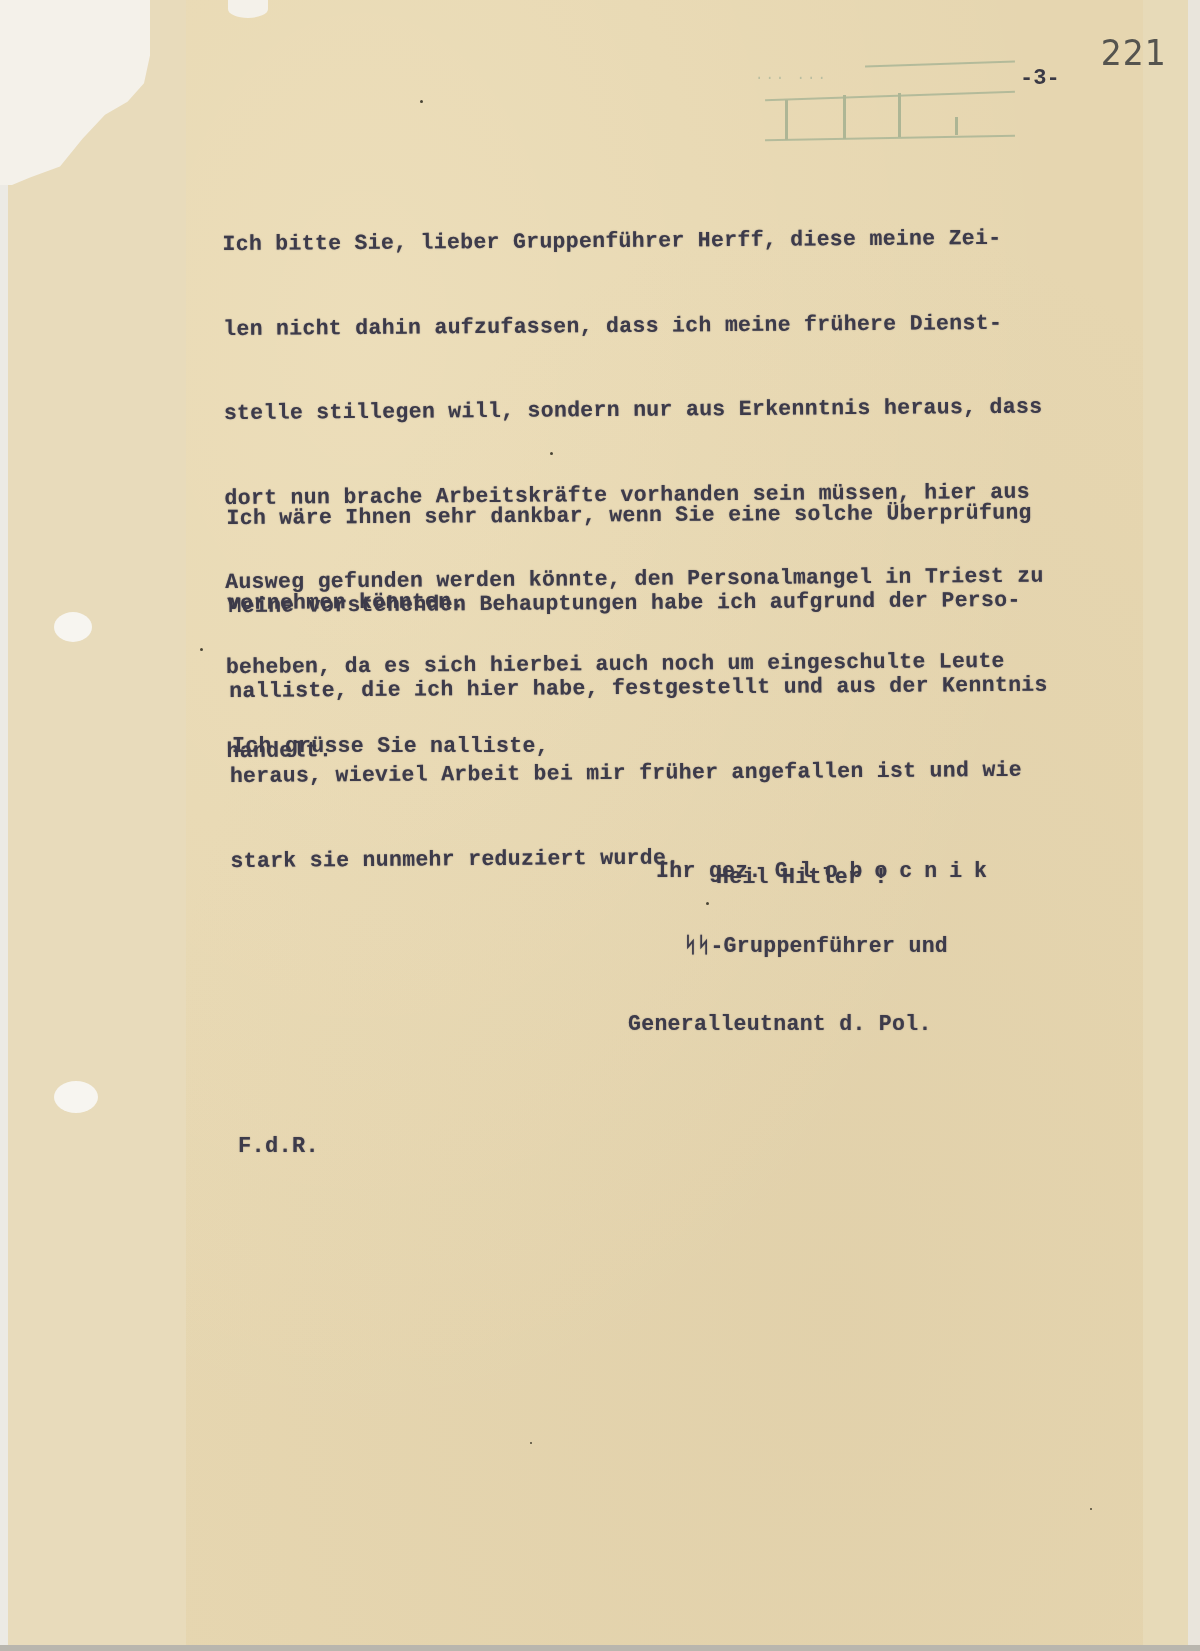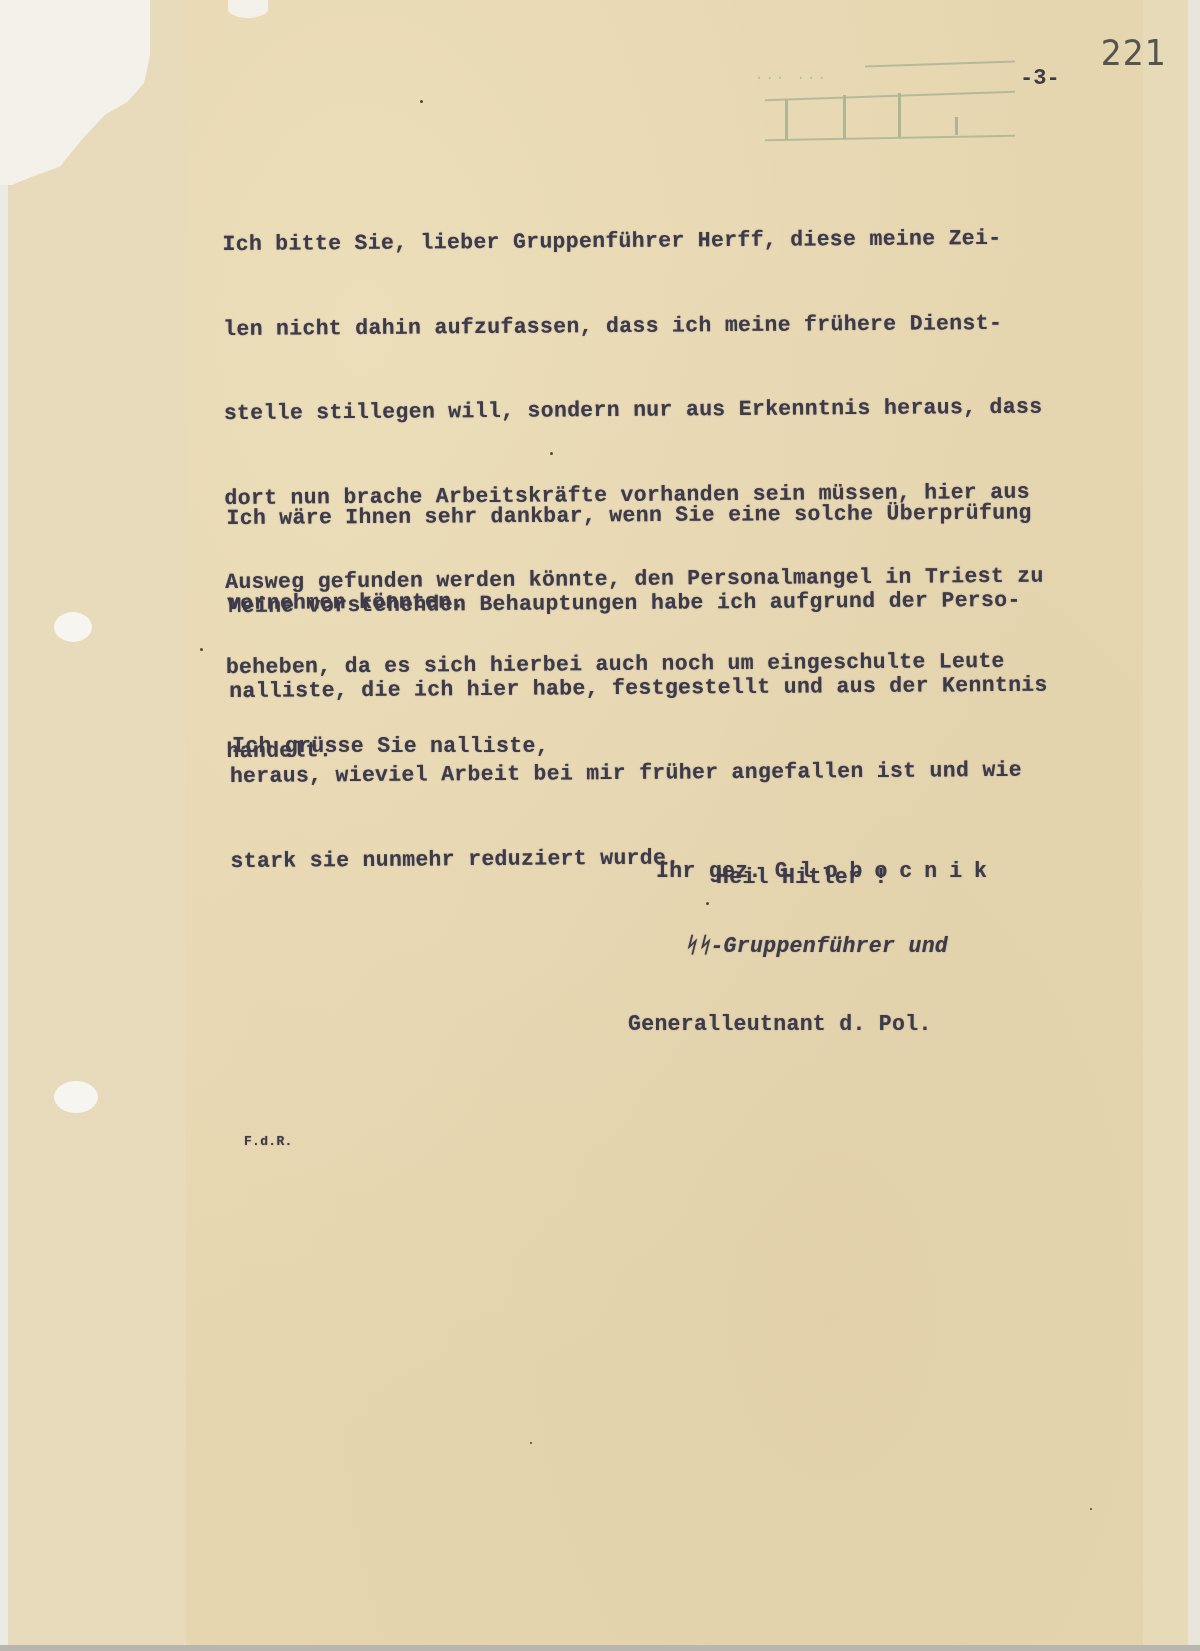--- a/index.html
+++ b/index.html
@@ -134,23 +134,23 @@
       line-height: 36.5px;
     }
     .para-1 { left: 222px; top: 178px; transform: rotate(-0.45deg); transform-origin: left top; }
     .para-2 { left: 226px; top: 452px; transform: rotate(-0.4deg); transform-origin: left top; }
     .para-3 { left: 228px; top: 540px; transform: rotate(-0.45deg); transform-origin: left top; }
     .para-3 .line { height: 37px; line-height: 37px; }
     .closing { left: 232px; top: 734px; }
     .salute { left: 716px; top: 865px; }
     .signature { left: 656px; top: 859px; }
     .sig-name { letter-spacing: 12px; }
-    .title-1 { left: 684px; top: 934px; font-style: italic; }
+    .title-1 { left: 684px; top: 934px; }
     .title-2 { left: 628px; top: 1012px; }
-    .fdr { left: 238px; top: 1134px; font-size: 13px; margin-left: 6px; }
+    .fdr { left: 238px; top: 1134px; font-size: 22px; }
 
     .specks span {
       position: absolute;
       width: 3px; height: 3px;
       border-radius: 50%;
       background: #4a4535;
     }
   </style>
 </head>
 <body>

